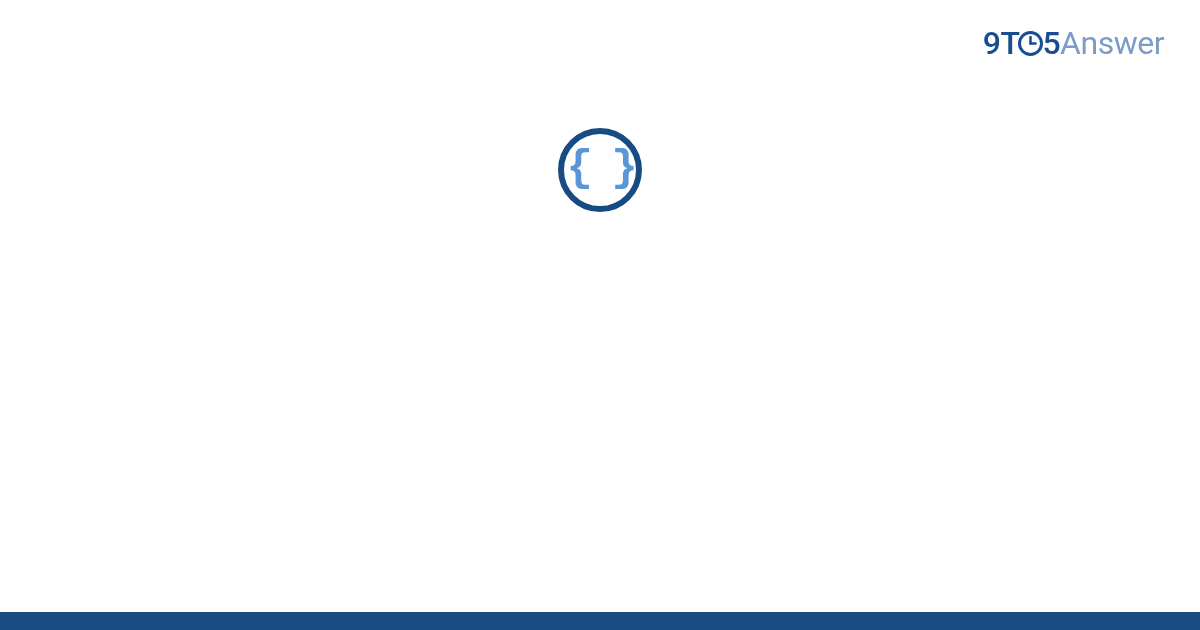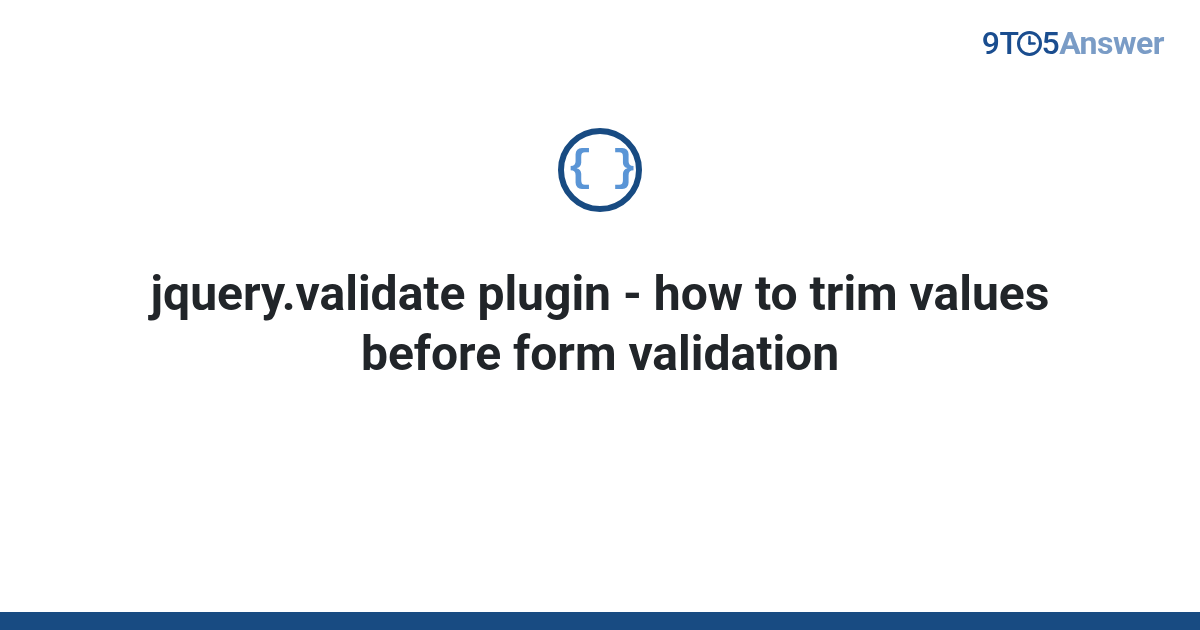--- a/index.html
+++ b/index.html
@@ -40,21 +40,21 @@
       position: relative;
       top: -2px;
       margin: 0 -2px;
     }
     .logo-5 {
       color: #1a4d8f;
       font-weight: 500;
     }
     .logo-answer {
       color: #7a9cc6;
-      font-weight: 700;
+      font-weight: 400;
     }
     .center-content {
       position: absolute;
       top: 128px;
       left: 0;
       right: 0;
       display: flex;
       flex-direction: column;
       align-items: center;
     }
@@ -108,16 +108,15 @@
           <line x1="13.5" y1="13.5" x2="18.5" y2="13.5" stroke="#1a4d8f" stroke-width="2.5" stroke-linecap="round"></line>
         </svg>
       </span><span class="logo-5">5</span><span class="logo-answer">Answer</span>
   </span>
 </div>
 
 <div class="center-content">
   <div class="category-icon">
     <span class="braces">{ }</span>
   </div>
-  <h1 class="title">jquery.validate plugin - how to trim values before form validation</h1>
 </div>
 
 <div class="footer-bar"></div>
 
 </body></html>

